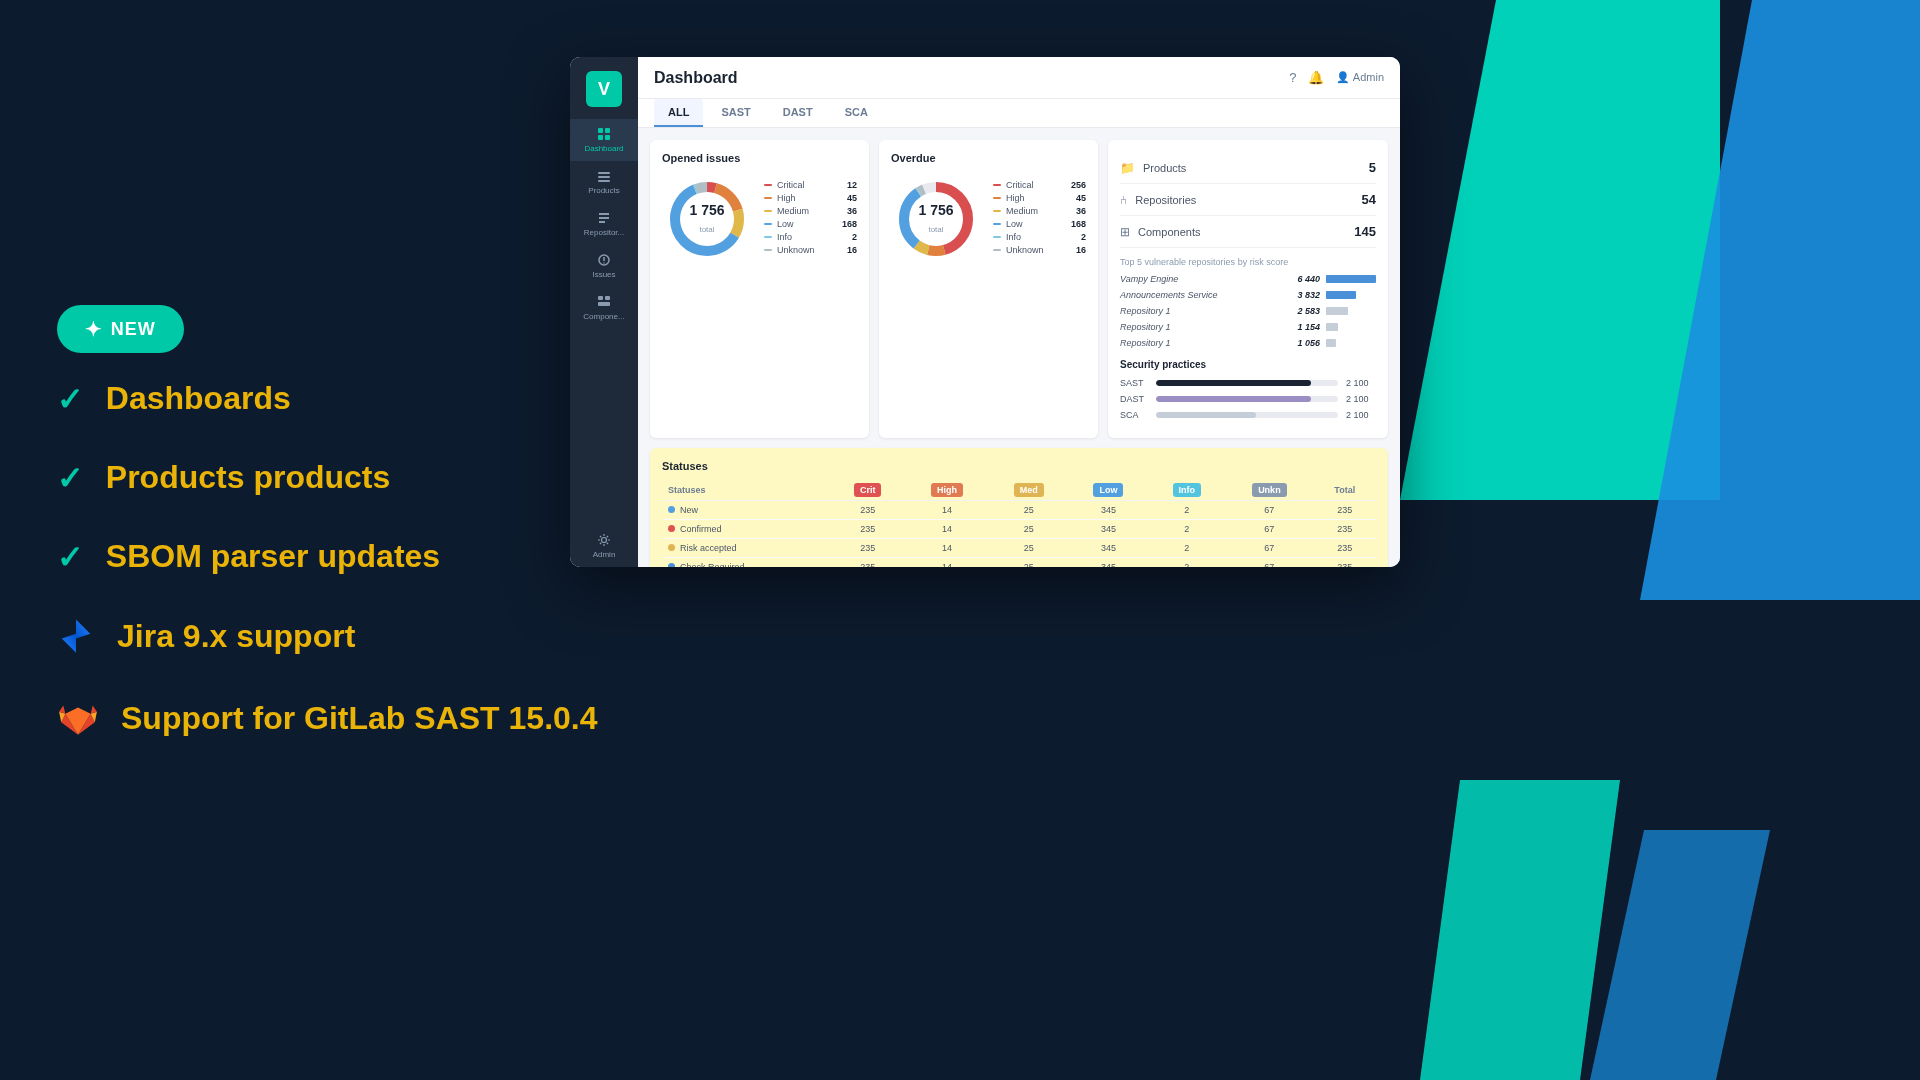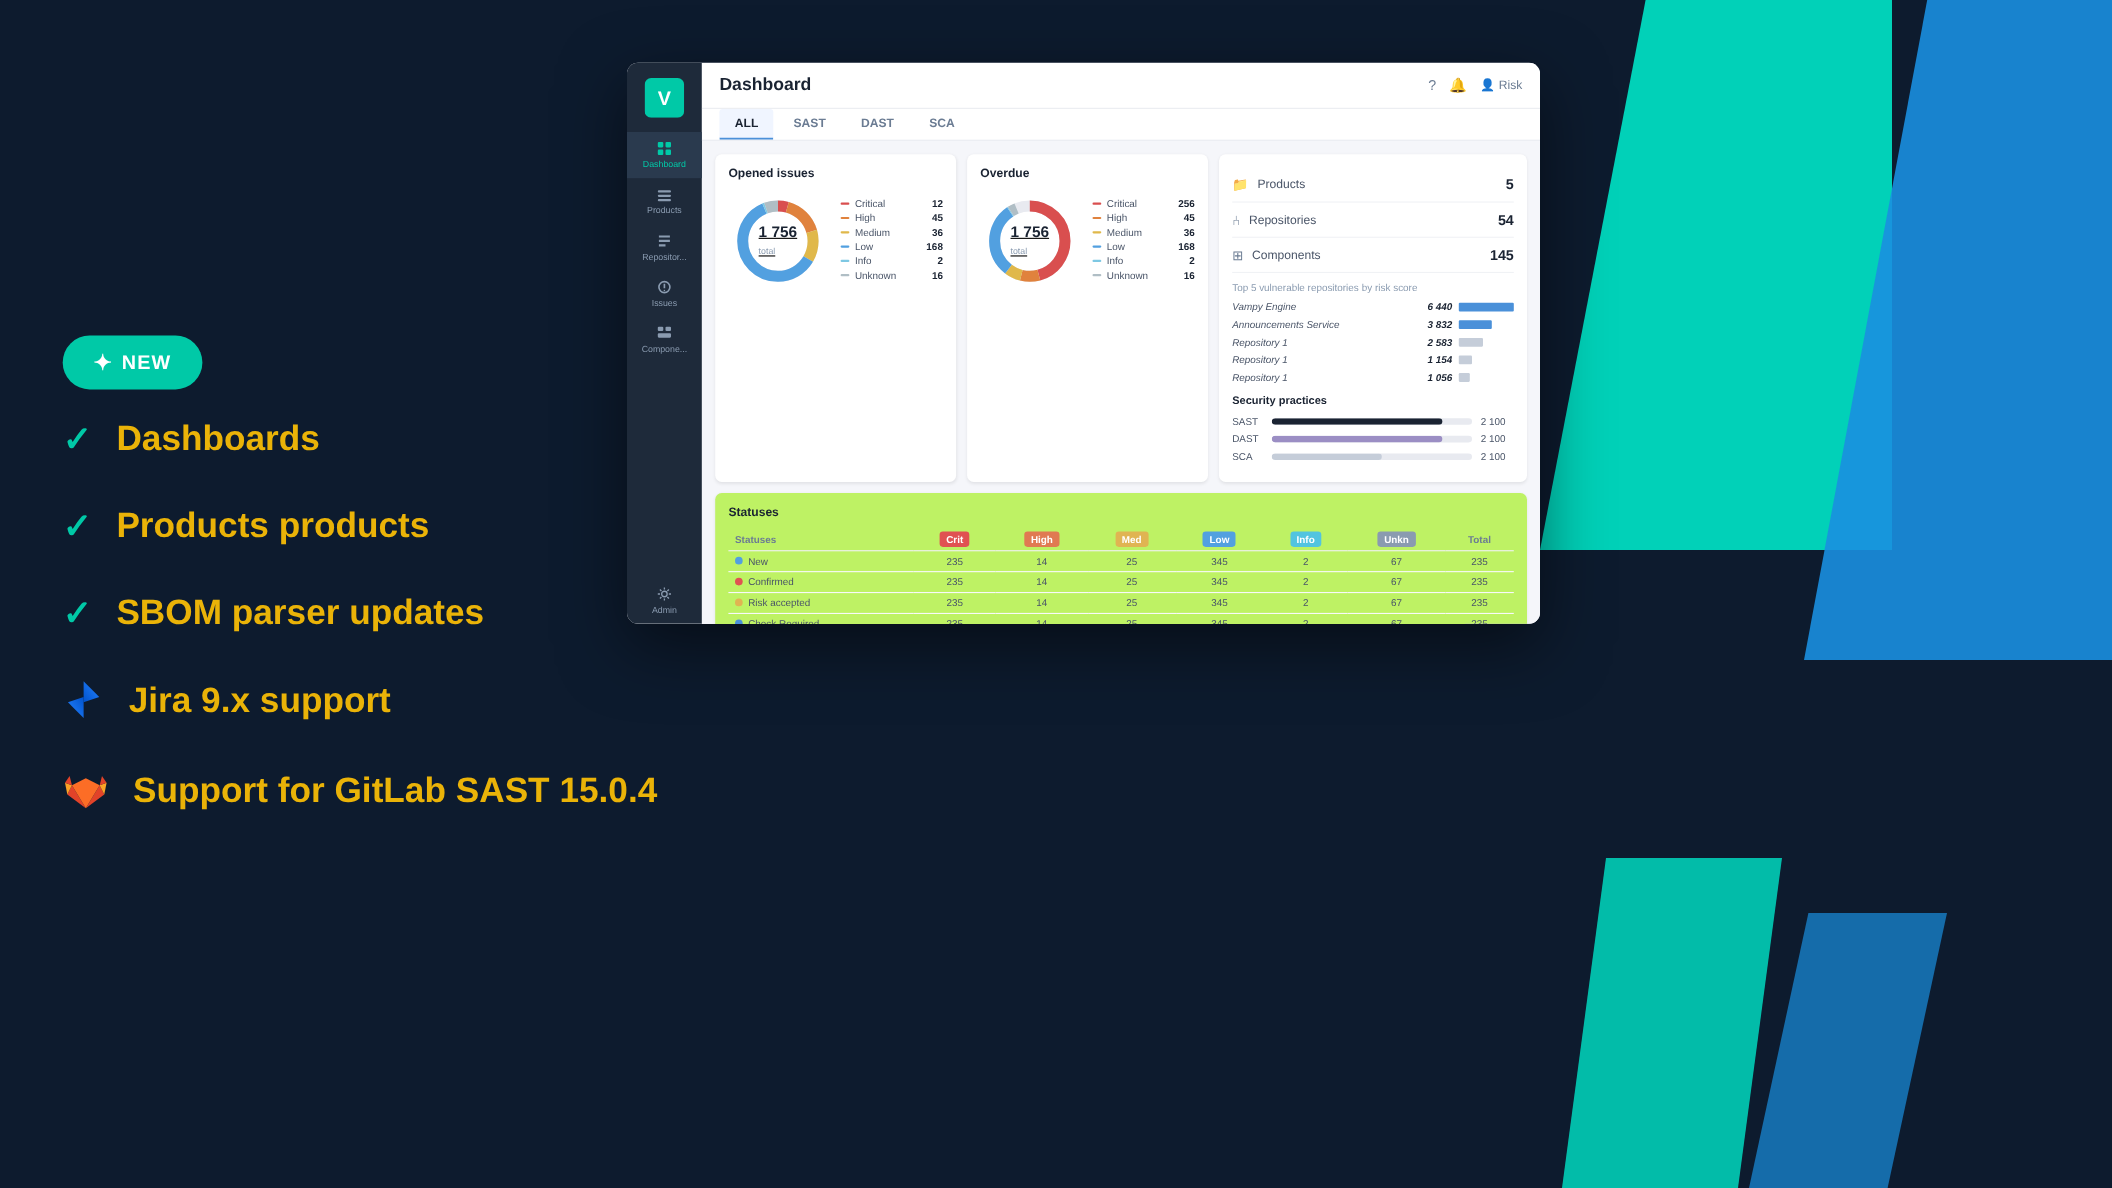--- a/index.html
+++ b/index.html
@@ -242,22 +242,21 @@
       position: relative;
       width: 90px;
       height: 90px;
       flex-shrink: 0;
     }
     .donut-center {
       position: absolute;
       top: 50%;
       left: 50%;
       transform: translate(-50%, -50%);
-      text-align: left;
-      text-decoration: underline;
+      text-align: center;
     }
     .donut-number {
       font-size: 14px;
       font-weight: 700;
       color: #1a2332;
       display: block;
     }
     .donut-label {
       font-size: 8px;
       color: #8a9bb0;
@@ -381,21 +380,21 @@
     .dast-bar { background: #9b8ec4; width: 85%; }
     .sca-bar { background: #c5cdd9; width: 55%; }
     .security-val {
       font-size: 9px;
       color: #4a5568;
       width: 30px;
     }
 
     
     .statuses-card {
-      background: #bef264;
+      background: #fef9c3;
       border-radius: 6px;
       padding: 12px;
       box-shadow: 0 1px 3px rgba(0,0,0,0.08);
     }
     .statuses-title {
       font-size: 11px;
       font-weight: 600;
       color: #1a2332;
       margin-bottom: 8px;
     }
@@ -568,21 +567,21 @@
     </div>
   </div>
 
   <div class="main-content">
 
     <div class="app-header">
       <span class="app-title">Dashboard</span>
       <div class="header-icons">
         <span>?</span>
         <span>🔔</span>
-        <span style="font-size:11px;">👤 Risk</span>
+        <span style="font-size:11px;">👤 Admin</span>
       </div>
     </div>
 
     <div class="tab-bar">
       <div class="tab active">ALL</div>
       <div class="tab">SAST</div>
       <div class="tab">DAST</div>
       <div class="tab">SCA</div>
     </div>
 

